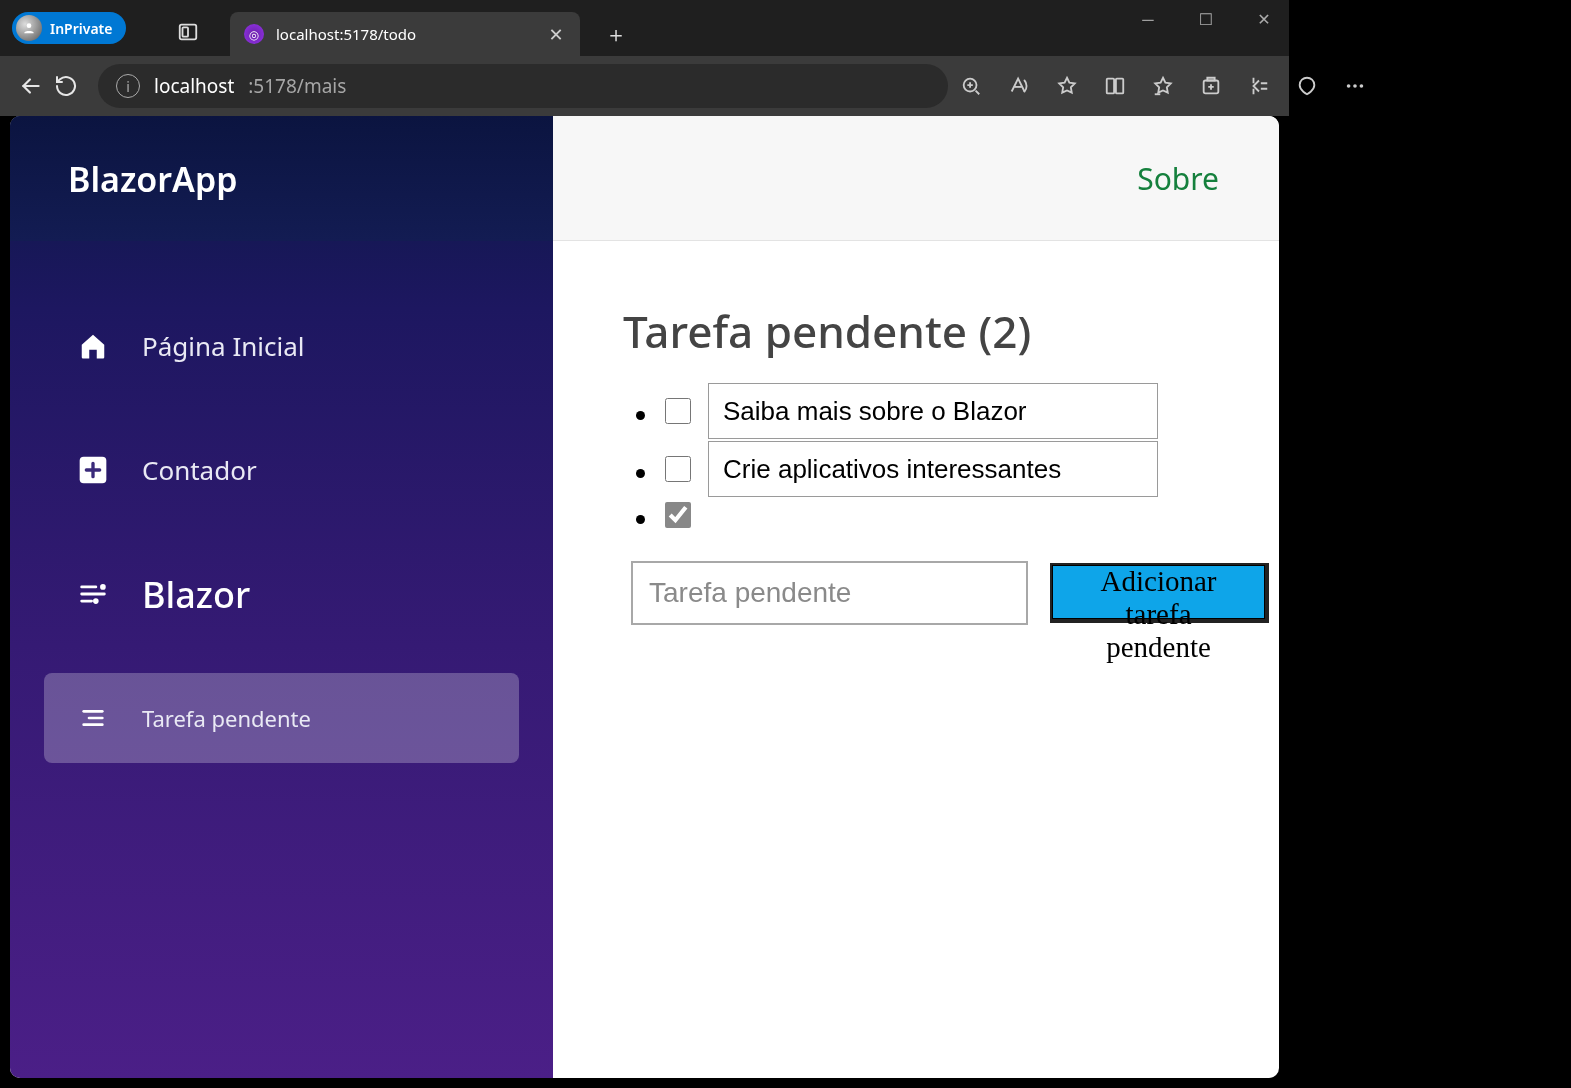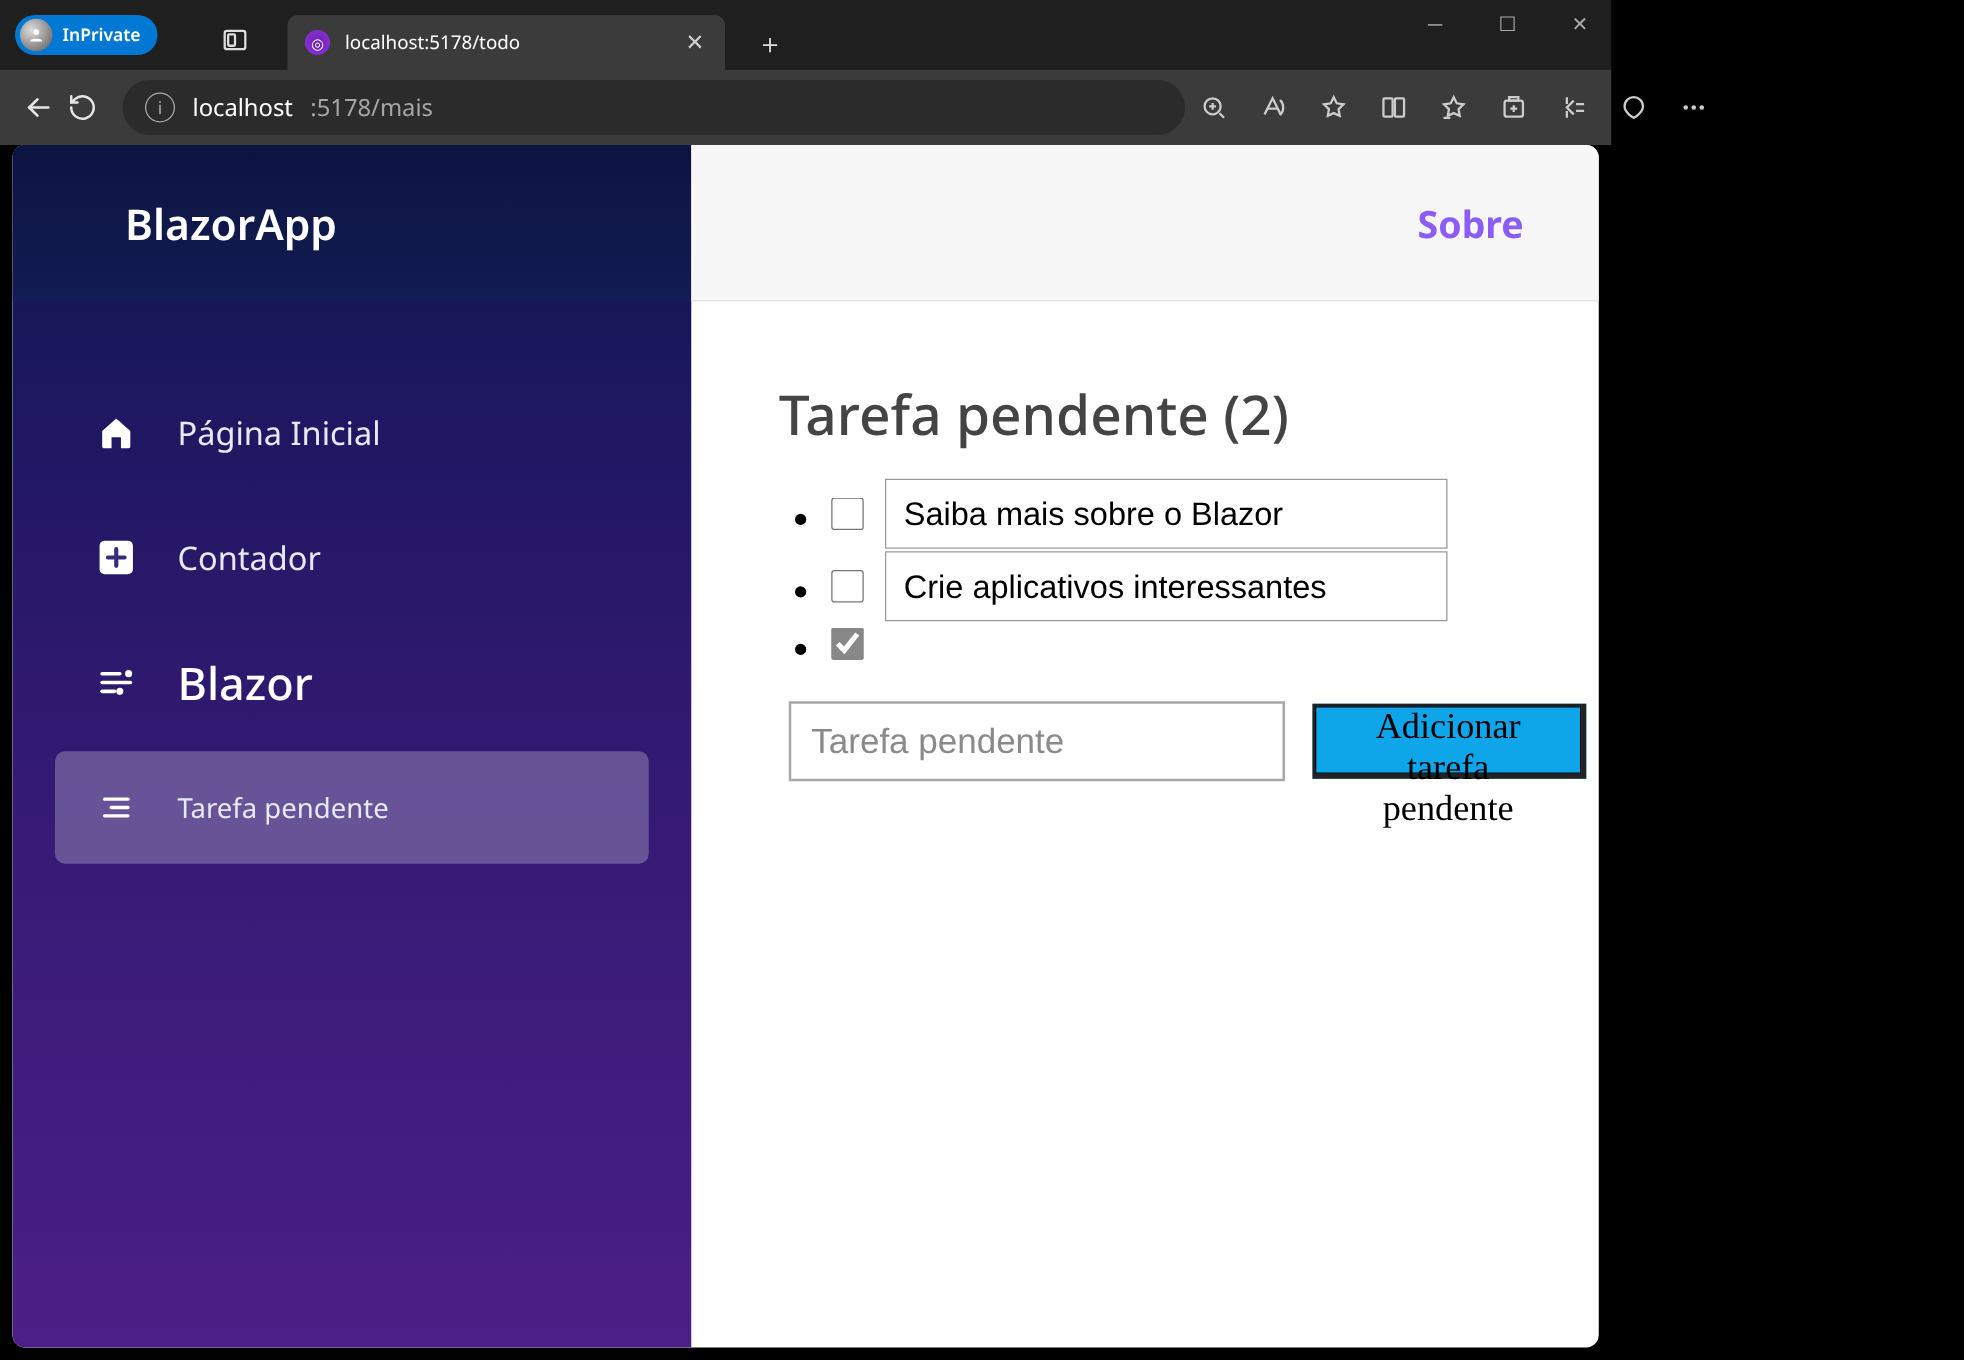--- a/index.html
+++ b/index.html
@@ -113,44 +113,44 @@
 
   .sidebar {
     width:565px;
     background:linear-gradient(180deg,#0b1846 0%, #1d1760 20%, #351a74 55%, #4b1f87 100%);
     display:flex; flex-direction:column;
   }
   .brand {
     height:125px;
     background:linear-gradient(180deg,#0b1440,#131c53);
     display:flex; align-items:center;
-    padding-left:90px;
+    padding-left:58px;
     color:#fff; font-size:34px; font-weight:600;
   }
-  .navlist { padding:60px 34px 0 34px; display:flex; flex-direction:column; gap:10px; }
+  .navlist { padding:60px 34px 0 34px; display:flex; flex-direction:column; gap:34px; }
   .navitem {
     display:flex; align-items:center; gap:30px;
     height:90px;
     padding:0 30px;
     border-radius:8px;
     color:#e9e9f4;
     font-size:26px;
   }
   .navitem .ni-icon { width:38px; height:38px; display:flex;align-items:center;justify-content:center; }
   .navitem.active { background:rgba(255,255,255,0.25); font-size:22px; }
   .navitem.clima { font-size:36px; font-weight:500; color:#fff; }
 
   .main { flex:1; display:flex; flex-direction:column; }
   .topline {
     height:125px; background:#f7f7f7;
     border-bottom:1px solid #e3e3e3;
     display:flex; align-items:center; justify-content:flex-end;
     padding-right:60px;
   }
-  .about-link { color:#8b5cf6; font-size:30px; text-decoration:none;font-weight:bold; }
+  .about-link { color:#15803d; font-size:30px; text-decoration:none; }
 
   .content { padding:60px 10px 10px 70px; color:#222; }
   h3.heading { font-size:44px; font-weight:500; margin:0 0 22px 0; color:#444; }
 
   ul.todo { list-style:disc; margin:0 0 30px 38px; padding:0; }
   ul.todo li { display:list-item; margin:2px 0; padding:0; font-size:26px; color:#000; }
   .li-row { display:flex; align-items:center; gap:14px; }
   .chk { width:26px;height:26px; accent-color:#888; }
   .todo-text {
     font-size:26px; height:56px; width:450px;

